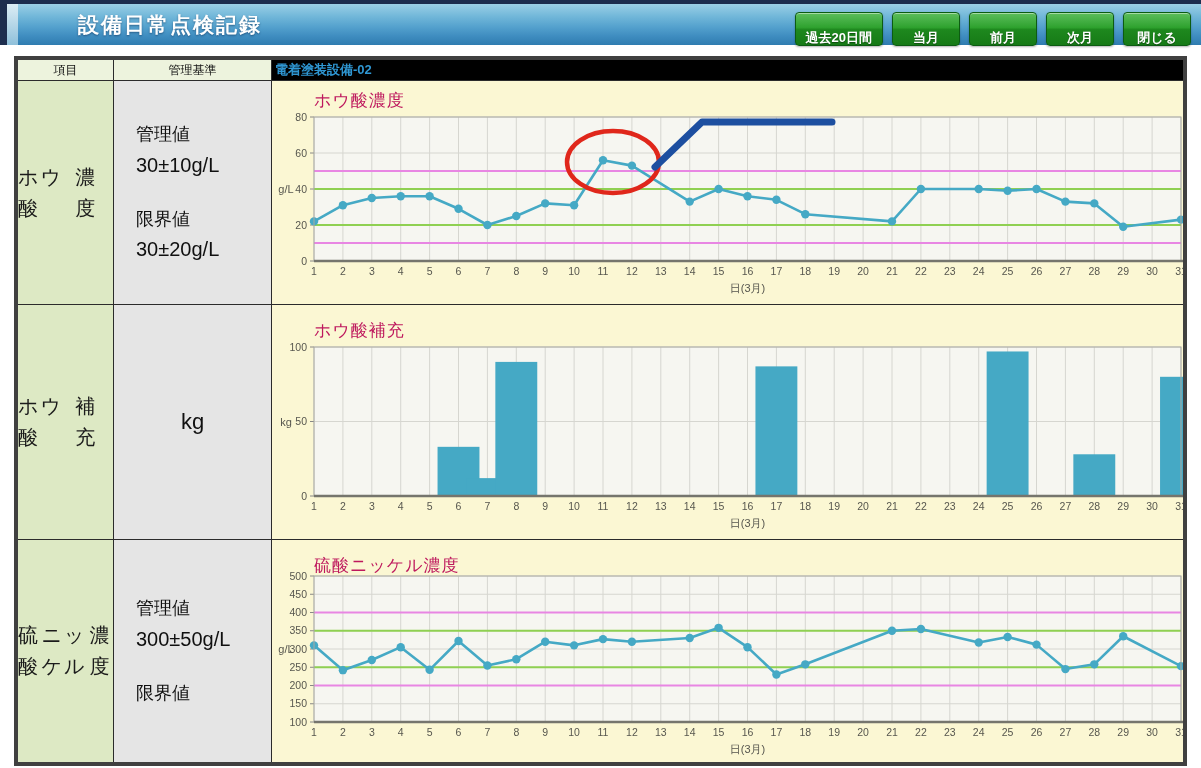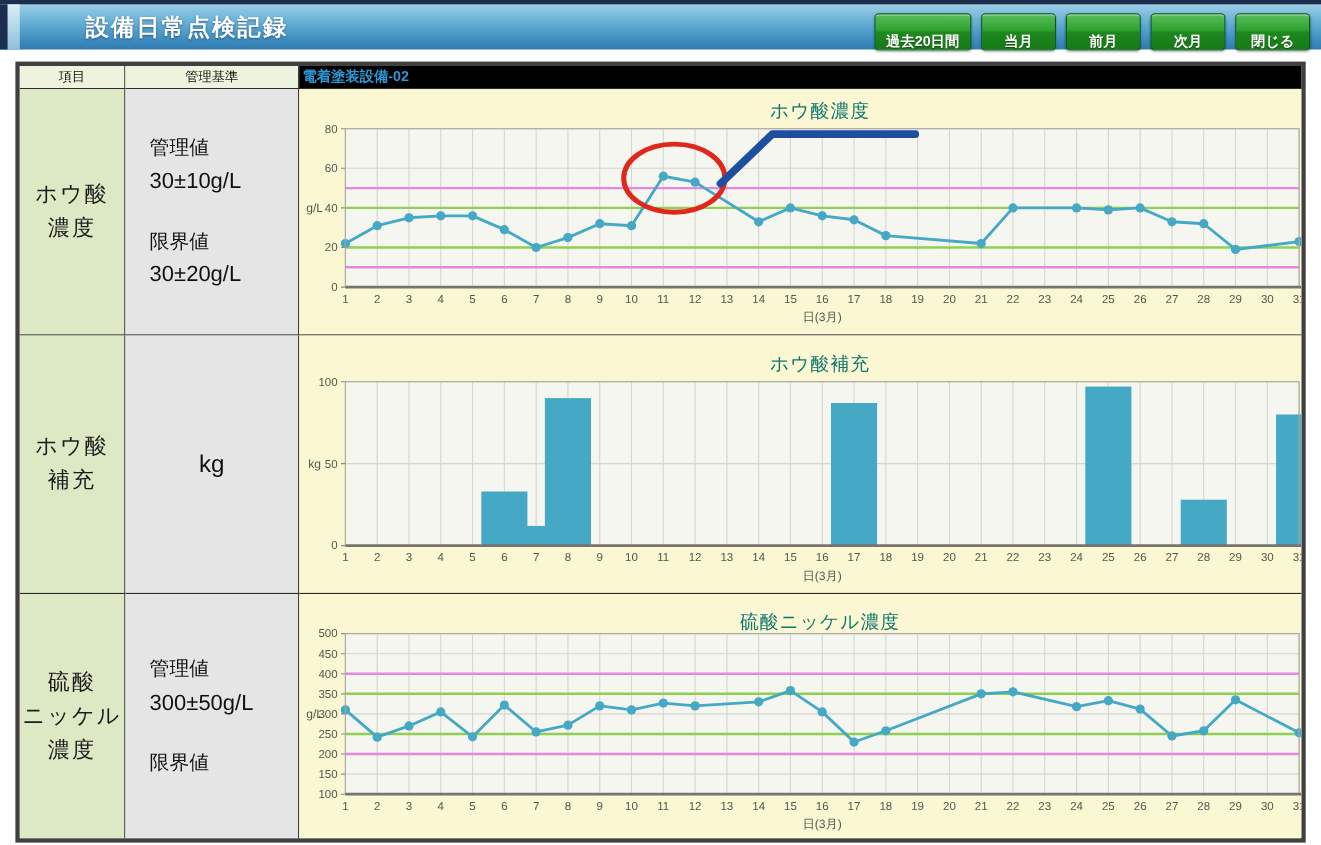--- a/index.html
+++ b/index.html
@@ -29,32 +29,32 @@
   .record-table { position:absolute; left:14px; top:56px; width:1173px; height:710px;
     border:4px solid #404040; background:#fff; display:grid;
     grid-template-columns:96px 158px 1fr; grid-template-rows:21px 224px 235px 1fr; }
   .cell { border-right:1px solid #2b2b2b; border-bottom:1px solid #2b2b2b; }
   .cell.last-col { border-right:none; }
   .cell.last-row { border-bottom:none; }
   .th { background:#edf3dd; display:flex; align-items:center; justify-content:center;
     font-size:12px; color:#111; }
   .th-equip { background:#000000; justify-content:flex-start; padding-left:3px;
     color:#2f97d3; font-weight:bold; font-size:13px; cursor:pointer; }
-  .item-cell { background:#dde9c4; display:flex; flex-direction:column; align-items:center;
-    justify-content:center; font-size:20px; color:#1b1b1b; line-height:1.55; letter-spacing:2px; }
+  .item-cell { background:#dde9c4; display:flex; flex-direction:row; align-items:center;
+    justify-content:space-between; font-size:20px; color:#1b1b1b; line-height:1.55; letter-spacing:2px; }
   .std-cell { background:#e5e5e5; display:flex; flex-direction:column; justify-content:center;
     padding-left:22px; font-size:18px; color:#101010; }
   .std-group { line-height:1.6; }
   .std-group + .std-group { margin-top:24px; }
   .std-value { font-size:20px; }
   .std-cell.centered { padding-left:0; align-items:center; }
   .std-unit { font-size:22px; }
   .chart-cell { background:#fbf7d3; position:relative; overflow:hidden; }
-  .chart-title { position:absolute; left:42px; right:6px; text-align:center;
-    font-size:17px; color:#0f766e; letter-spacing:1px; }
+  .chart-title { position:absolute; left:42px; right:6px; text-align:left;
+    font-size:17px; color:#be185d; letter-spacing:1px; }
   .chart-svg { position:absolute; left:0; top:0; }
   svg text { font-family:"Liberation Sans","DejaVu Sans",sans-serif; }
 
   
   .callout-pill { position:absolute; left:548px; top:11px; width:220px; height:55px;
     border-radius:28px; background:#15499e; color:#fff; display:flex; align-items:center;
     justify-content:center; font-size:26px; font-weight:bold; letter-spacing:1px; }
 </style>
 </head>
 <body>

